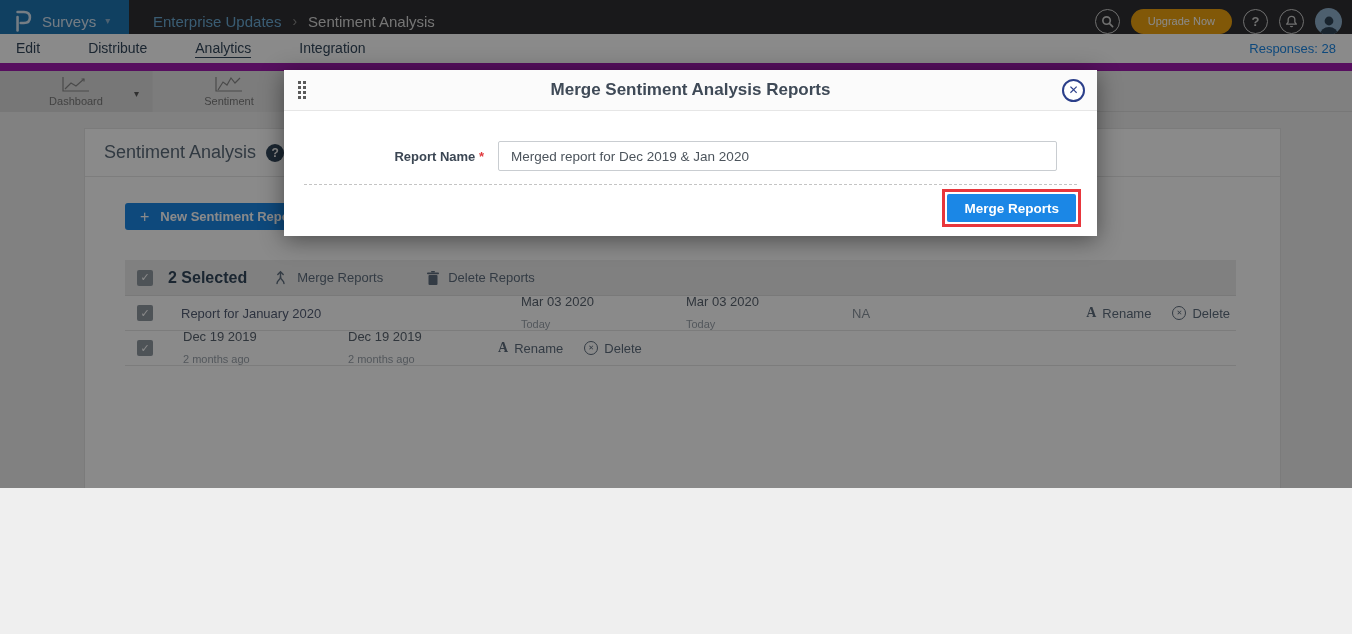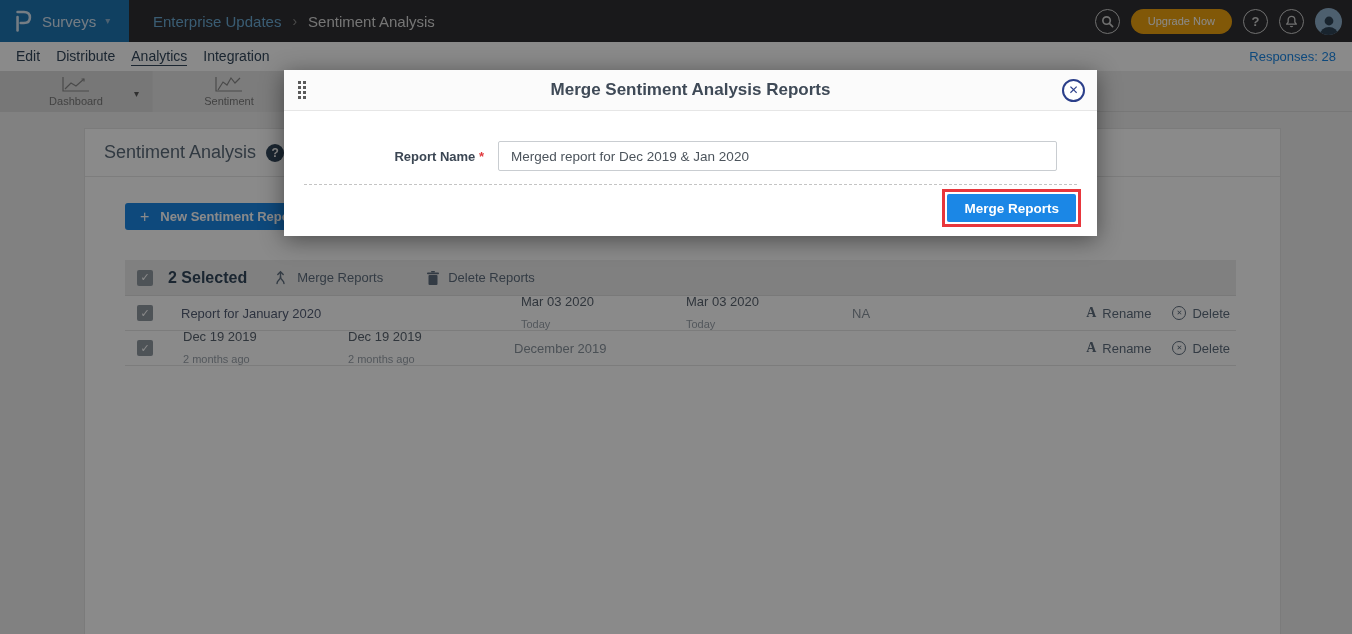--- a/index.html
+++ b/index.html
@@ -1,36 +1,36 @@
 <!DOCTYPE html>
 <html><head>
 <meta charset="utf-8">
 <style>
   * { margin:0; padding:0; box-sizing:border-box; }
   html,body { width:1352px; height:634px; }
   body { font-family:"Liberation Sans","DejaVu Sans",sans-serif; background:#efefef; overflow:hidden; }
-  .page { position:relative; width:1352px; height:634px; overflow:hidden; background:#a21caf; }
+  .page { position:relative; width:1352px; height:488px; overflow:hidden; background:#a21caf; }
 
   
   .topbar { position:absolute; top:0; left:0; right:0; height:42px; background:#2f2f32; display:flex; align-items:center; }
   .logo-box { width:129px; height:42px; background:#1f76b4; display:flex; align-items:center; padding-left:13px; gap:9px; cursor:pointer; }
   .logo-glyph { width:20px; height:27px; }
   .product-name { color:#d5e5f2; font-size:15px; }
   .caret { color:#8fb3d1; font-size:10px; line-height:1; }
   .breadcrumb { display:flex; align-items:center; margin-left:24px; font-size:15px; }
   .crumb-project { color:#6babd5; cursor:pointer; }
   .crumb-sep { color:#8a8a8a; margin:0 11px; font-size:14px; }
   .crumb-current { color:#d8d8d8; }
   .topbar-right { margin-left:auto; display:flex; align-items:center; gap:11px; padding-right:10px; }
   .circle-btn { width:25px; height:25px; border-radius:50%; border:1.5px solid #cfcfcf; color:#cfcfcf; display:flex; align-items:center; justify-content:center; font-size:13px; font-weight:bold; cursor:pointer; background:transparent; }
   .upgrade-btn { background:#efa30f; color:#fff; border:none; border-radius:14px; height:25px; padding:0 17px; font-size:11px; font-family:inherit; cursor:pointer; }
   .avatar { width:27px; height:27px; border-radius:50%; background:#8fb0cc; overflow:hidden; display:flex; align-items:flex-end; justify-content:center; cursor:pointer; }
 
   
-  .navbar { position:absolute; top:42px; left:0; right:0; height:29px; background:#ffffff; display:flex; align-items:center; padding:0 16px; gap:16px; }
+  .navbar { position:absolute; top:34px; left:0; right:0; height:29px; background:#ffffff; display:flex; align-items:center; padding:0 16px; gap:48px; }
   .nav-item { font-size:14px; color:#33475b; cursor:pointer; padding-bottom:1px; }
   .nav-item.active { border-bottom:1.5px solid #33475b; }
   .responses { margin-left:auto; color:#1b87e6; font-size:13px; }
 
   
   .toolbar { position:absolute; top:71px; left:0; right:0; height:41px; background:#ededed; border-bottom:1px solid #dcdcdc; display:flex; }
   .tool-tab { width:153px; height:41px; display:flex; flex-direction:column; align-items:center; justify-content:center; gap:2px; font-size:11px; color:#7a7a7a; cursor:pointer; position:relative; border-right:1px solid #dfdfdf; }
   .tool-tab.selected { background:#dcdcdc; }
   .tool-tab.plain { background:#e6e6e6; }
   .tab-caret { position:absolute; right:13px; top:17px; color:#5a5a5a; font-size:10px; }
@@ -221,21 +221,20 @@
         <div class="t-row">
           <span class="checkbox">✓</span>
           <span class="cell-date created">
             <div class="date-main">Dec 19 2019</div>
             <div class="date-sub">2 months ago</div>
           </span>
           <span class="cell-date modified">
             <div class="date-main">Dec 19 2019</div>
             <div class="date-sub">2 months ago</div>
           </span>
-          <span class="cell-period">December 2019</span>
           <span class="row-actions">
             <span class="row-action">
               <span class="rename-glyph">A</span>
               <span>Rename</span>
             </span>
             <span class="row-action">
               <span class="circle-x">✕</span>
               <span>Delete</span>
             </span>
           </span>

